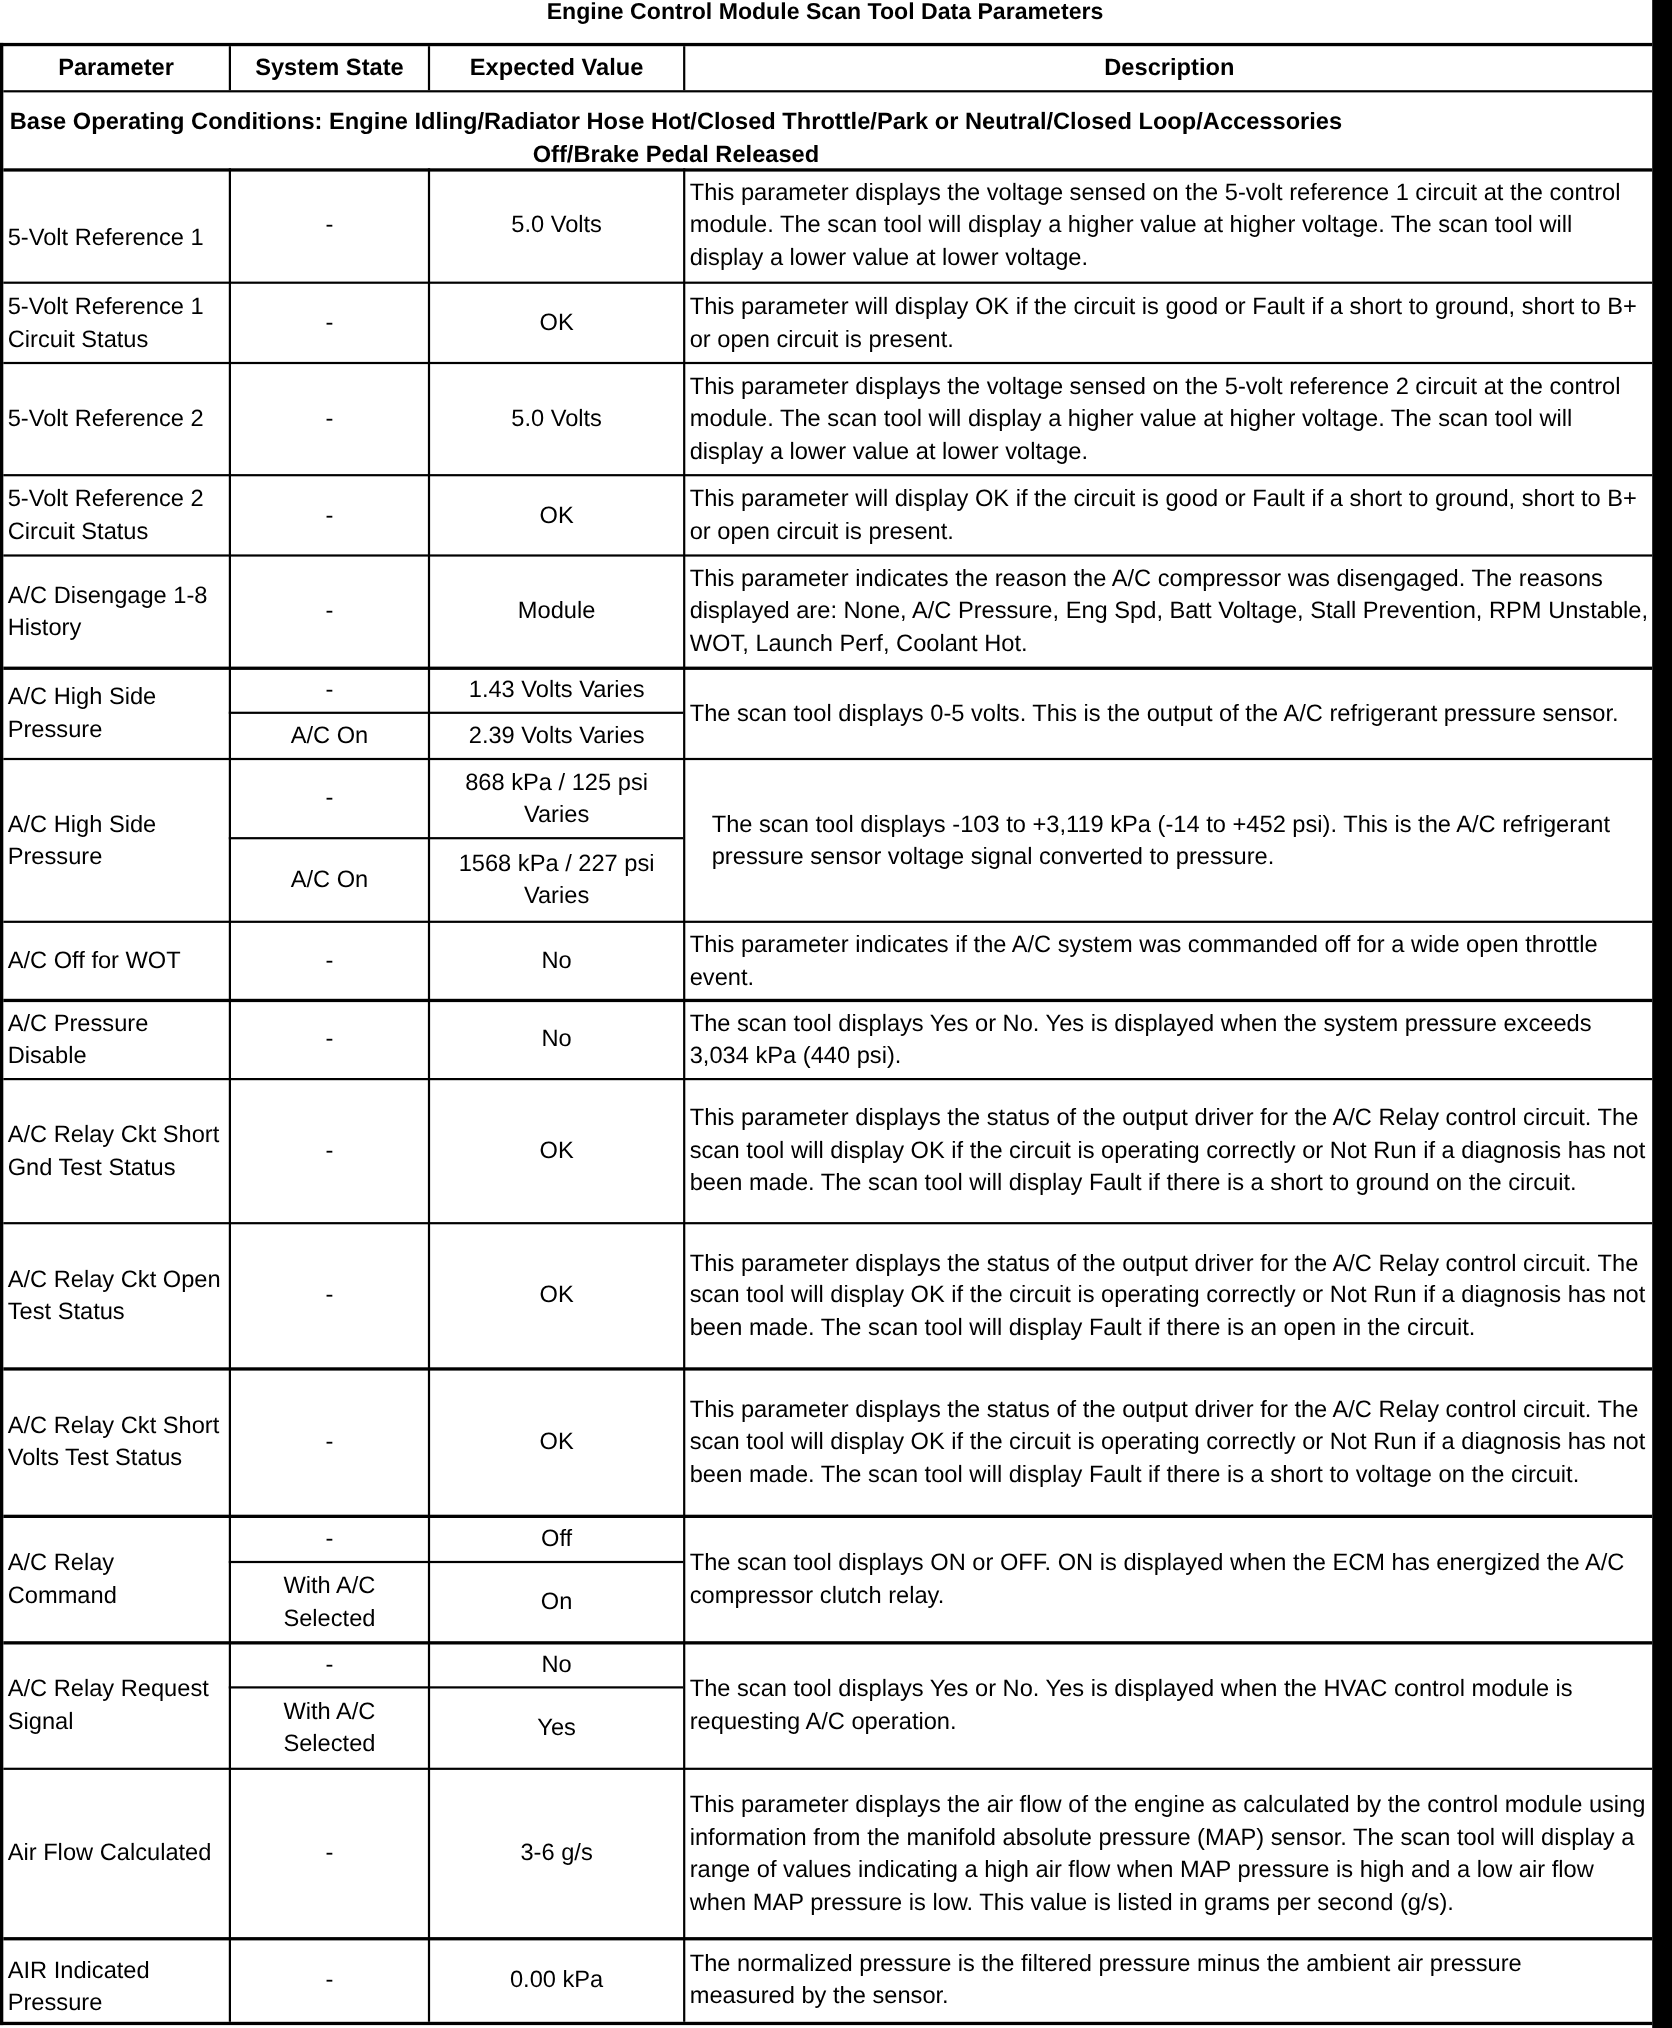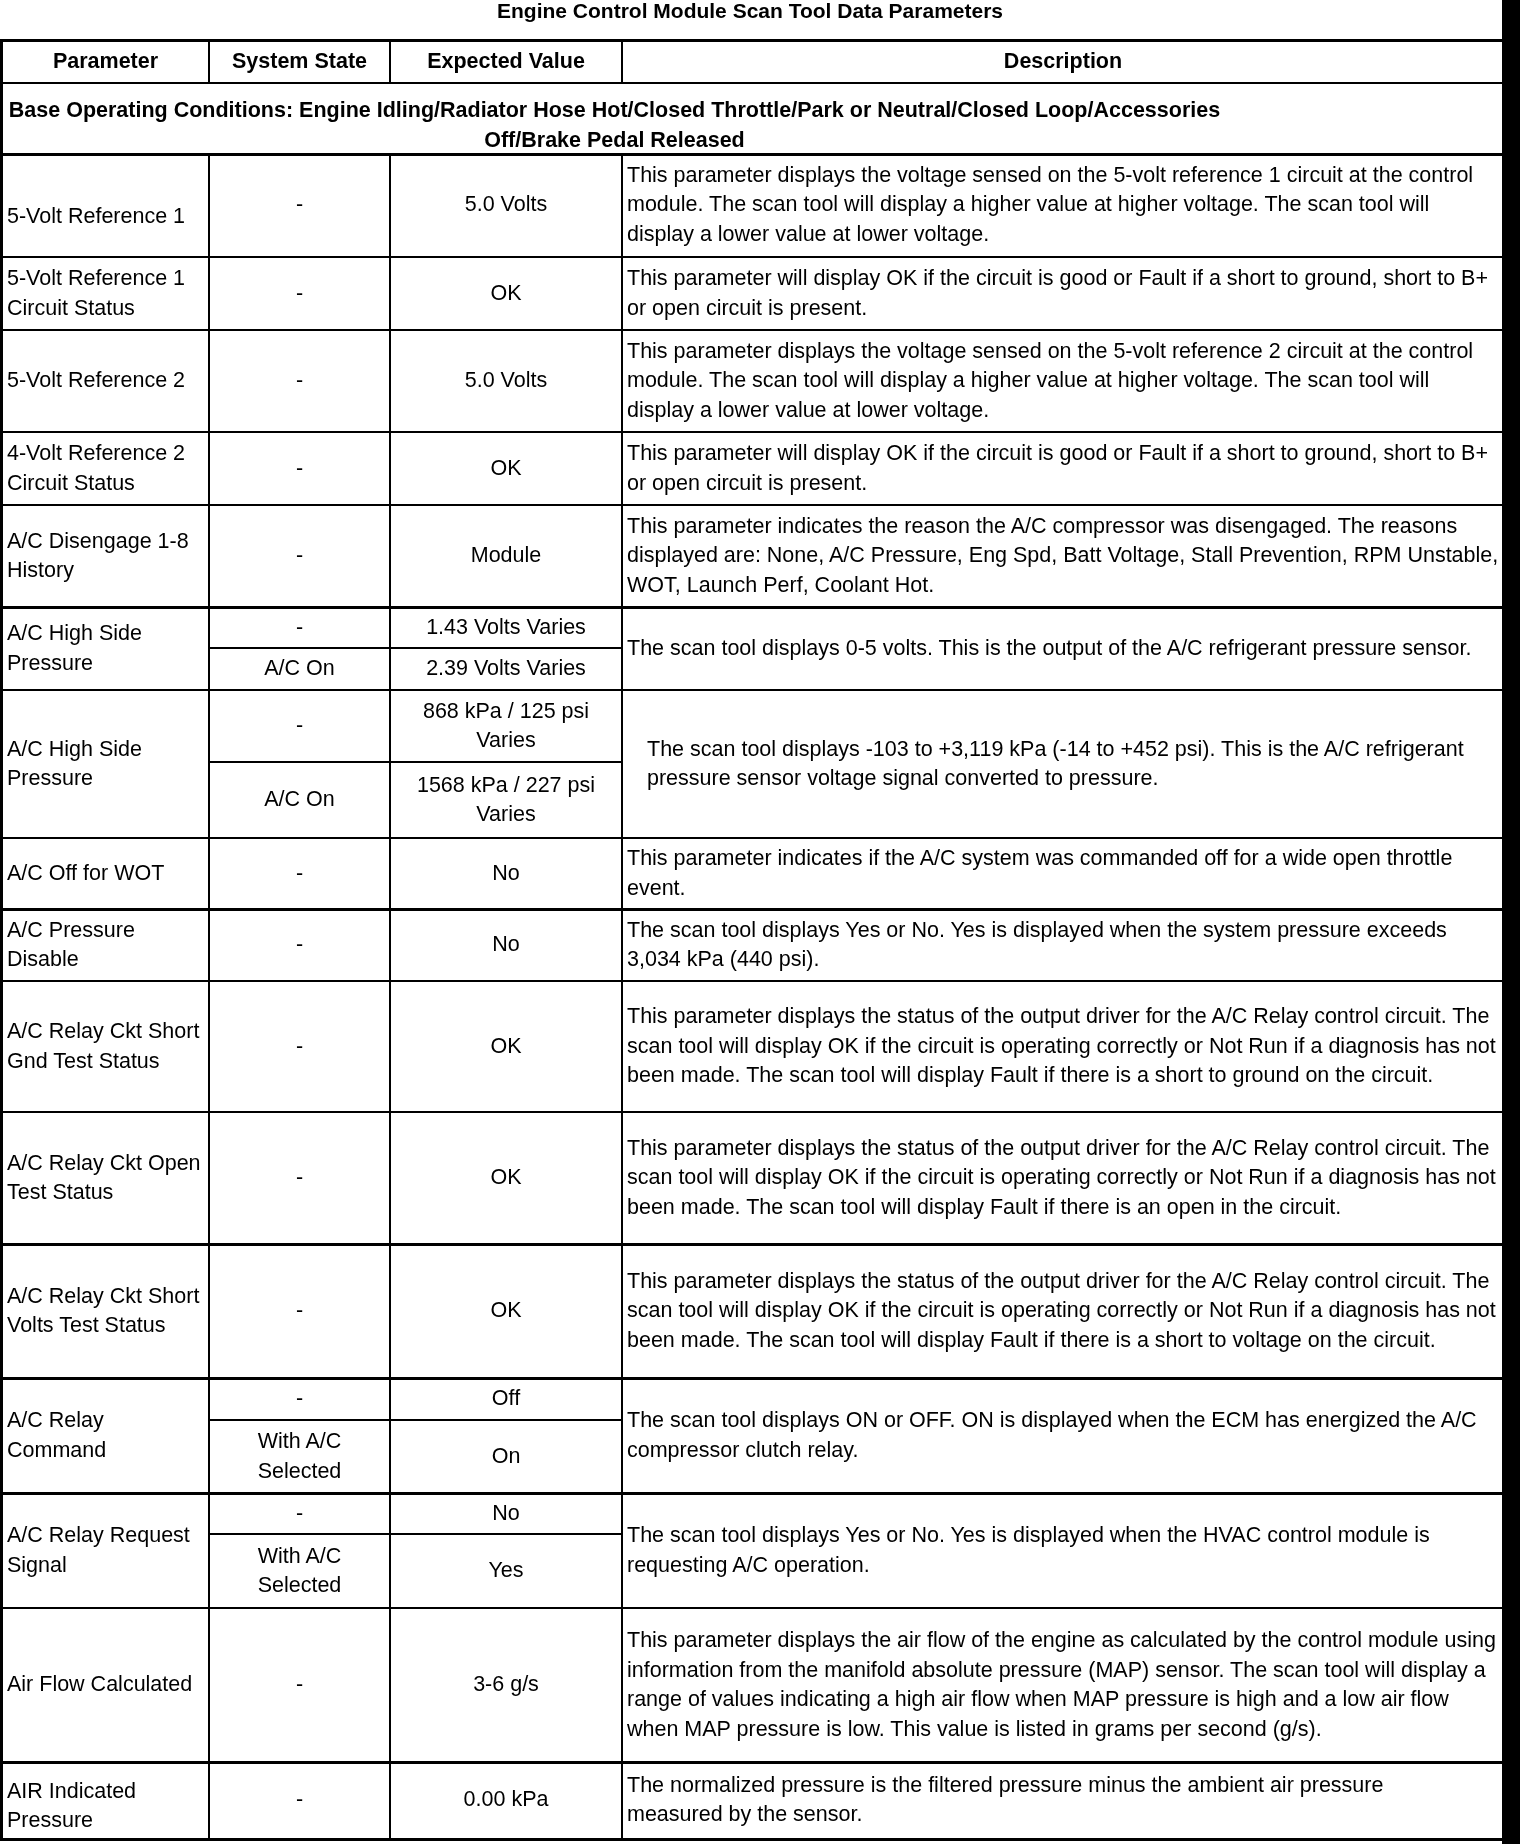--- a/index.html
+++ b/index.html
@@ -57,21 +57,21 @@
       <div class="vline" style="left:618px;top:215px;height:73px;"></div>
       <div class="hline" style="top:287px;width:1499px;"></div>
       <div class="cell l" style="left:0px;top:288px;width:205px;height:102px;">5-Volt Reference 2</div>
       <div class="cell c" style="left:207px;top:288px;width:179px;height:102px;">-</div>
       <div class="cell c" style="left:388px;top:288px;width:230px;height:102px;">5.0 Volts</div>
       <div class="cell l" style="left:620px;top:288px;width:879px;height:102px;">This parameter displays the voltage sensed on the 5-volt reference 2 circuit at the control module. The scan tool will display a higher value at higher voltage. The scan tool will display a lower value at lower voltage.</div>
       <div class="vline" style="left:205px;top:288px;height:102px;"></div>
       <div class="vline" style="left:386px;top:288px;height:102px;"></div>
       <div class="vline" style="left:618px;top:288px;height:102px;"></div>
       <div class="hline" style="top:389px;width:1499px;"></div>
-      <div class="cell l" style="left:0px;top:390px;width:205px;height:73px;">4-Volt Reference 2 Circuit Status</div>
+      <div class="cell l" style="left:0px;top:390px;width:205px;height:73px;">5-Volt Reference 2 Circuit Status</div>
       <div class="cell c" style="left:207px;top:390px;width:179px;height:73px;">-</div>
       <div class="cell c" style="left:388px;top:390px;width:230px;height:73px;">OK</div>
       <div class="cell l" style="left:620px;top:390px;width:879px;height:73px;">This parameter will display OK if the circuit is good or Fault if a short to ground, short to B+ or open circuit is present.</div>
       <div class="vline" style="left:205px;top:390px;height:73px;"></div>
       <div class="vline" style="left:386px;top:390px;height:73px;"></div>
       <div class="vline" style="left:618px;top:390px;height:73px;"></div>
       <div class="hline" style="top:462px;width:1499px;"></div>
       <div class="cell l" style="left:0px;top:463px;width:205px;height:102px;">A/C Disengage 1-8 History</div>
       <div class="cell c" style="left:207px;top:463px;width:179px;height:102px;">-</div>
       <div class="cell c" style="left:388px;top:463px;width:230px;height:102px;">Module</div>

